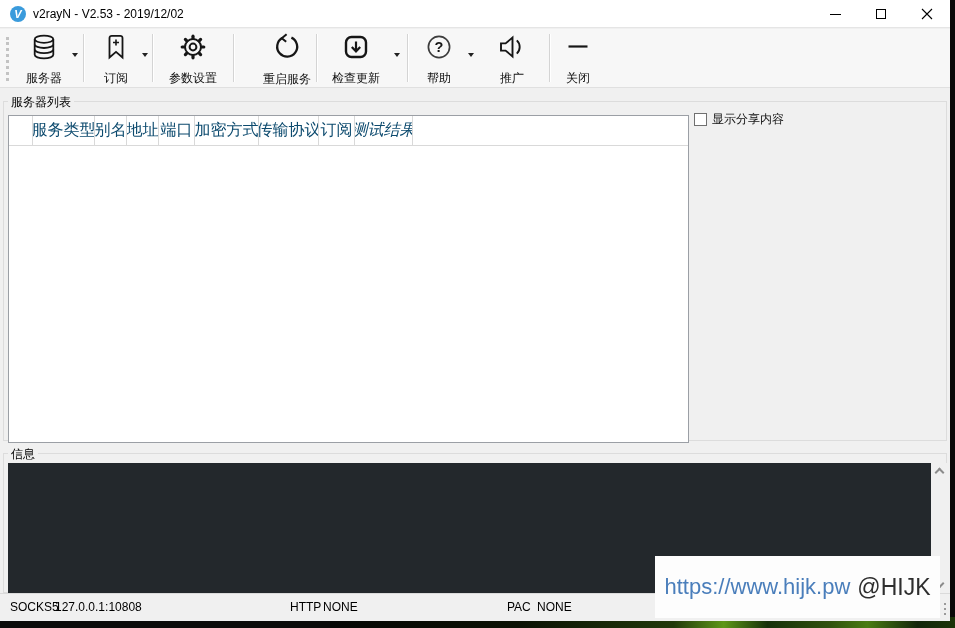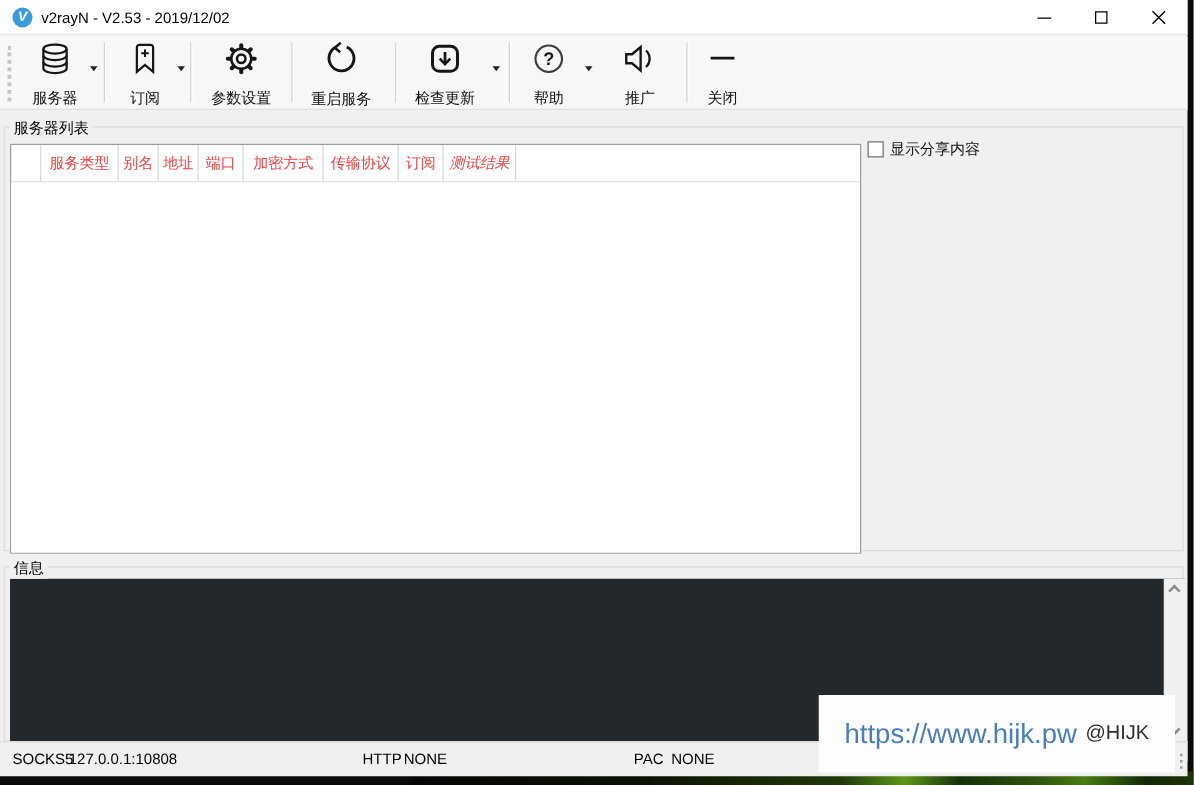--- a/index.html
+++ b/index.html
@@ -32,21 +32,21 @@
   .tsep { position:absolute; top:5px; height:48px; width:2px; border-left:1px solid #d4d4d4; border-right:1px solid #ffffff; }
   svg.ic { display:block; }
 
   
   .groupbox { position:absolute; border:1px solid #dcdcdc; }
   .group-label { position:absolute; background:#f0f0f0; padding:0 3px; font-size:12px; color:#000; z-index:3; }
 
   
   .grid { position:absolute; left:8px; top:115px; width:681px; height:328px; background:#ffffff; border:1px solid #9b9fa5; z-index:2; }
   .grid-header { display:flex; height:30px; border-bottom:1px solid #d9d9d9; }
-  .ghc { display:flex; align-items:center; justify-content:center; border-right:1px solid #d9d9d9; font-size:12px; color:#ef4444; white-space:nowrap; overflow:hidden; }
+  .ghc { display:flex; align-items:center; justify-content:center; border-right:1px solid #d9d9d9; font-size:16px; color:#0c4a6e; white-space:nowrap; overflow:hidden; }
   .ghc.last { border-right:1px solid #d9d9d9; }
   .grid-body { position:absolute; left:0; top:30px; right:0; bottom:0; background:#fff; }
 
   
   .share-check { position:absolute; left:694px; top:110px; height:18px; display:flex; align-items:center; z-index:3; }
   .cbox { width:13px; height:13px; background:#fff; border:1px solid #707070; margin-right:5px; }
 
   
   .console { position:absolute; left:8px; top:463px; width:940px; height:130px; background:#23282c; z-index:2; }
   .vscroll { position:absolute; right:0; top:0; width:17px; height:130px; background:#f0f0f0; }
@@ -56,21 +56,21 @@
   .console-text { position:absolute; left:6px; top:4px; right:20px; bottom:4px; color:#d0d0d0; font-size:12px; white-space:pre-wrap; }
 
   
   .statusbar { position:absolute; left:0; top:593px; width:950px; height:16px; background:#f0f0f0; border-top:1px solid #dadada; z-index:2; }
   .stext { position:absolute; top:0; line-height:27px; font-size:12px; color:#000; white-space:nowrap; }
 
   
   .overlay { position:absolute; left:655px; top:556px; width:285px; height:62px; background:#fdfdfd; z-index:5;
              display:flex; align-items:center; justify-content:center; white-space:nowrap; }
   .overlay .link { font-size:22px; }
-  .overlay .handle { font-size:16px; color:#2e2e2e; margin-left:7px; }
+  .overlay .handle { font-size:23px; color:#2e2e2e; margin-left:7px; }
 
   .grip-dots { position:absolute; left:944px; top:603px; width:2px; height:2px; background:#9a9a9a; z-index:6;
                box-shadow:0 5px 0 #9a9a9a, 0 10px 0 #9a9a9a; }
 </style>
 </head>
 <body>
 
 <div class="screen">
   <div class="grass"></div>
 
@@ -135,21 +135,21 @@
                 <path d="M20.2,20.2 L21.6,21.6"></path>
               <path d="M21.6,6.4 L20.2,7.8"></path>
                 <path d="M7.8,20.2 L6.4,21.6"></path>
             </g>
           </svg>
         </div>
         <div class="tlabel">参数设置</div>
       </div>
       <div class="tsep" style="left:233px;"></div>
 
-      <div class="tbi" style="left:239px; width:68px;gap:12px;">
+      <div class="tbi" style="left:253px; width:68px;gap:12px;">
         <div class="ticon">
           <svg class="ic" width="28" height="28" viewBox="0 0 28 28" fill="none" stroke="#161616" stroke-width="2.3">
             <path d="M9.2,6 A 10 10 0 1 0 18.4,5.6"></path>
             <path d="M13.6,2.2 L8.8,6.2 L13.2,9.8" stroke-width="2" fill="none"></path>
           </svg>
         </div>
         <div class="tlabel">重启服务</div>
       </div>
       <div class="tsep" style="left:316px;"></div>
 

